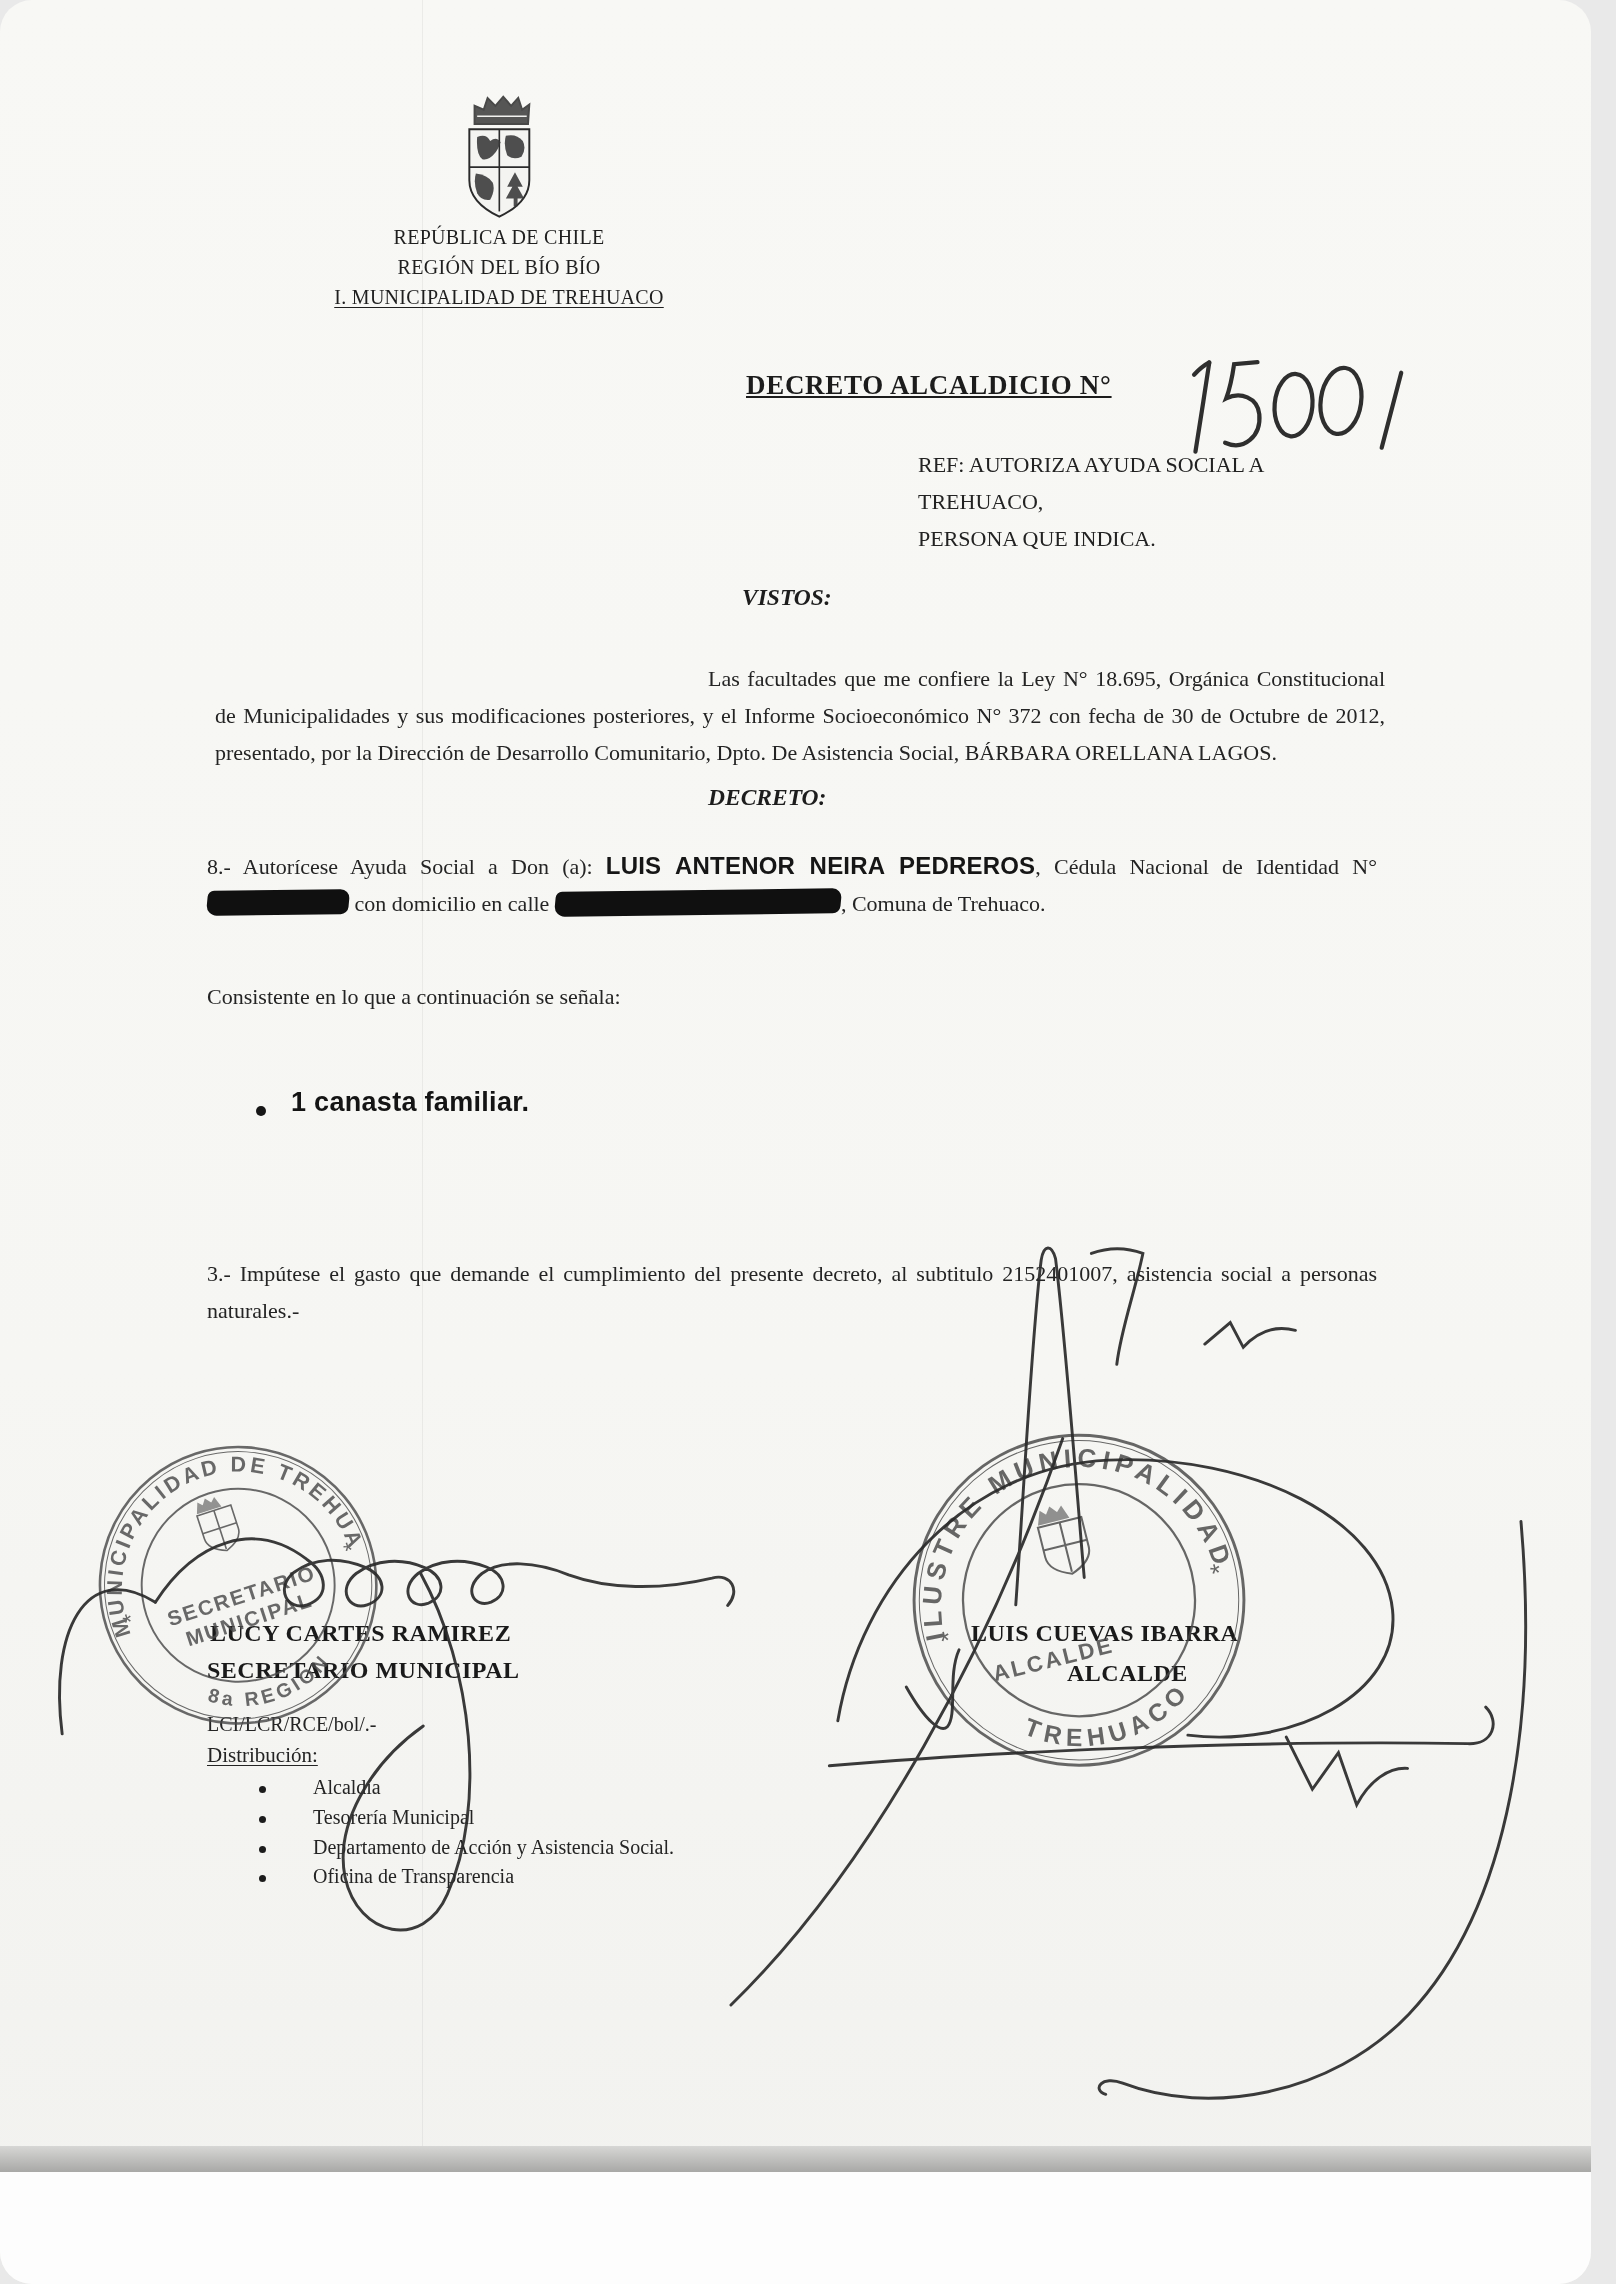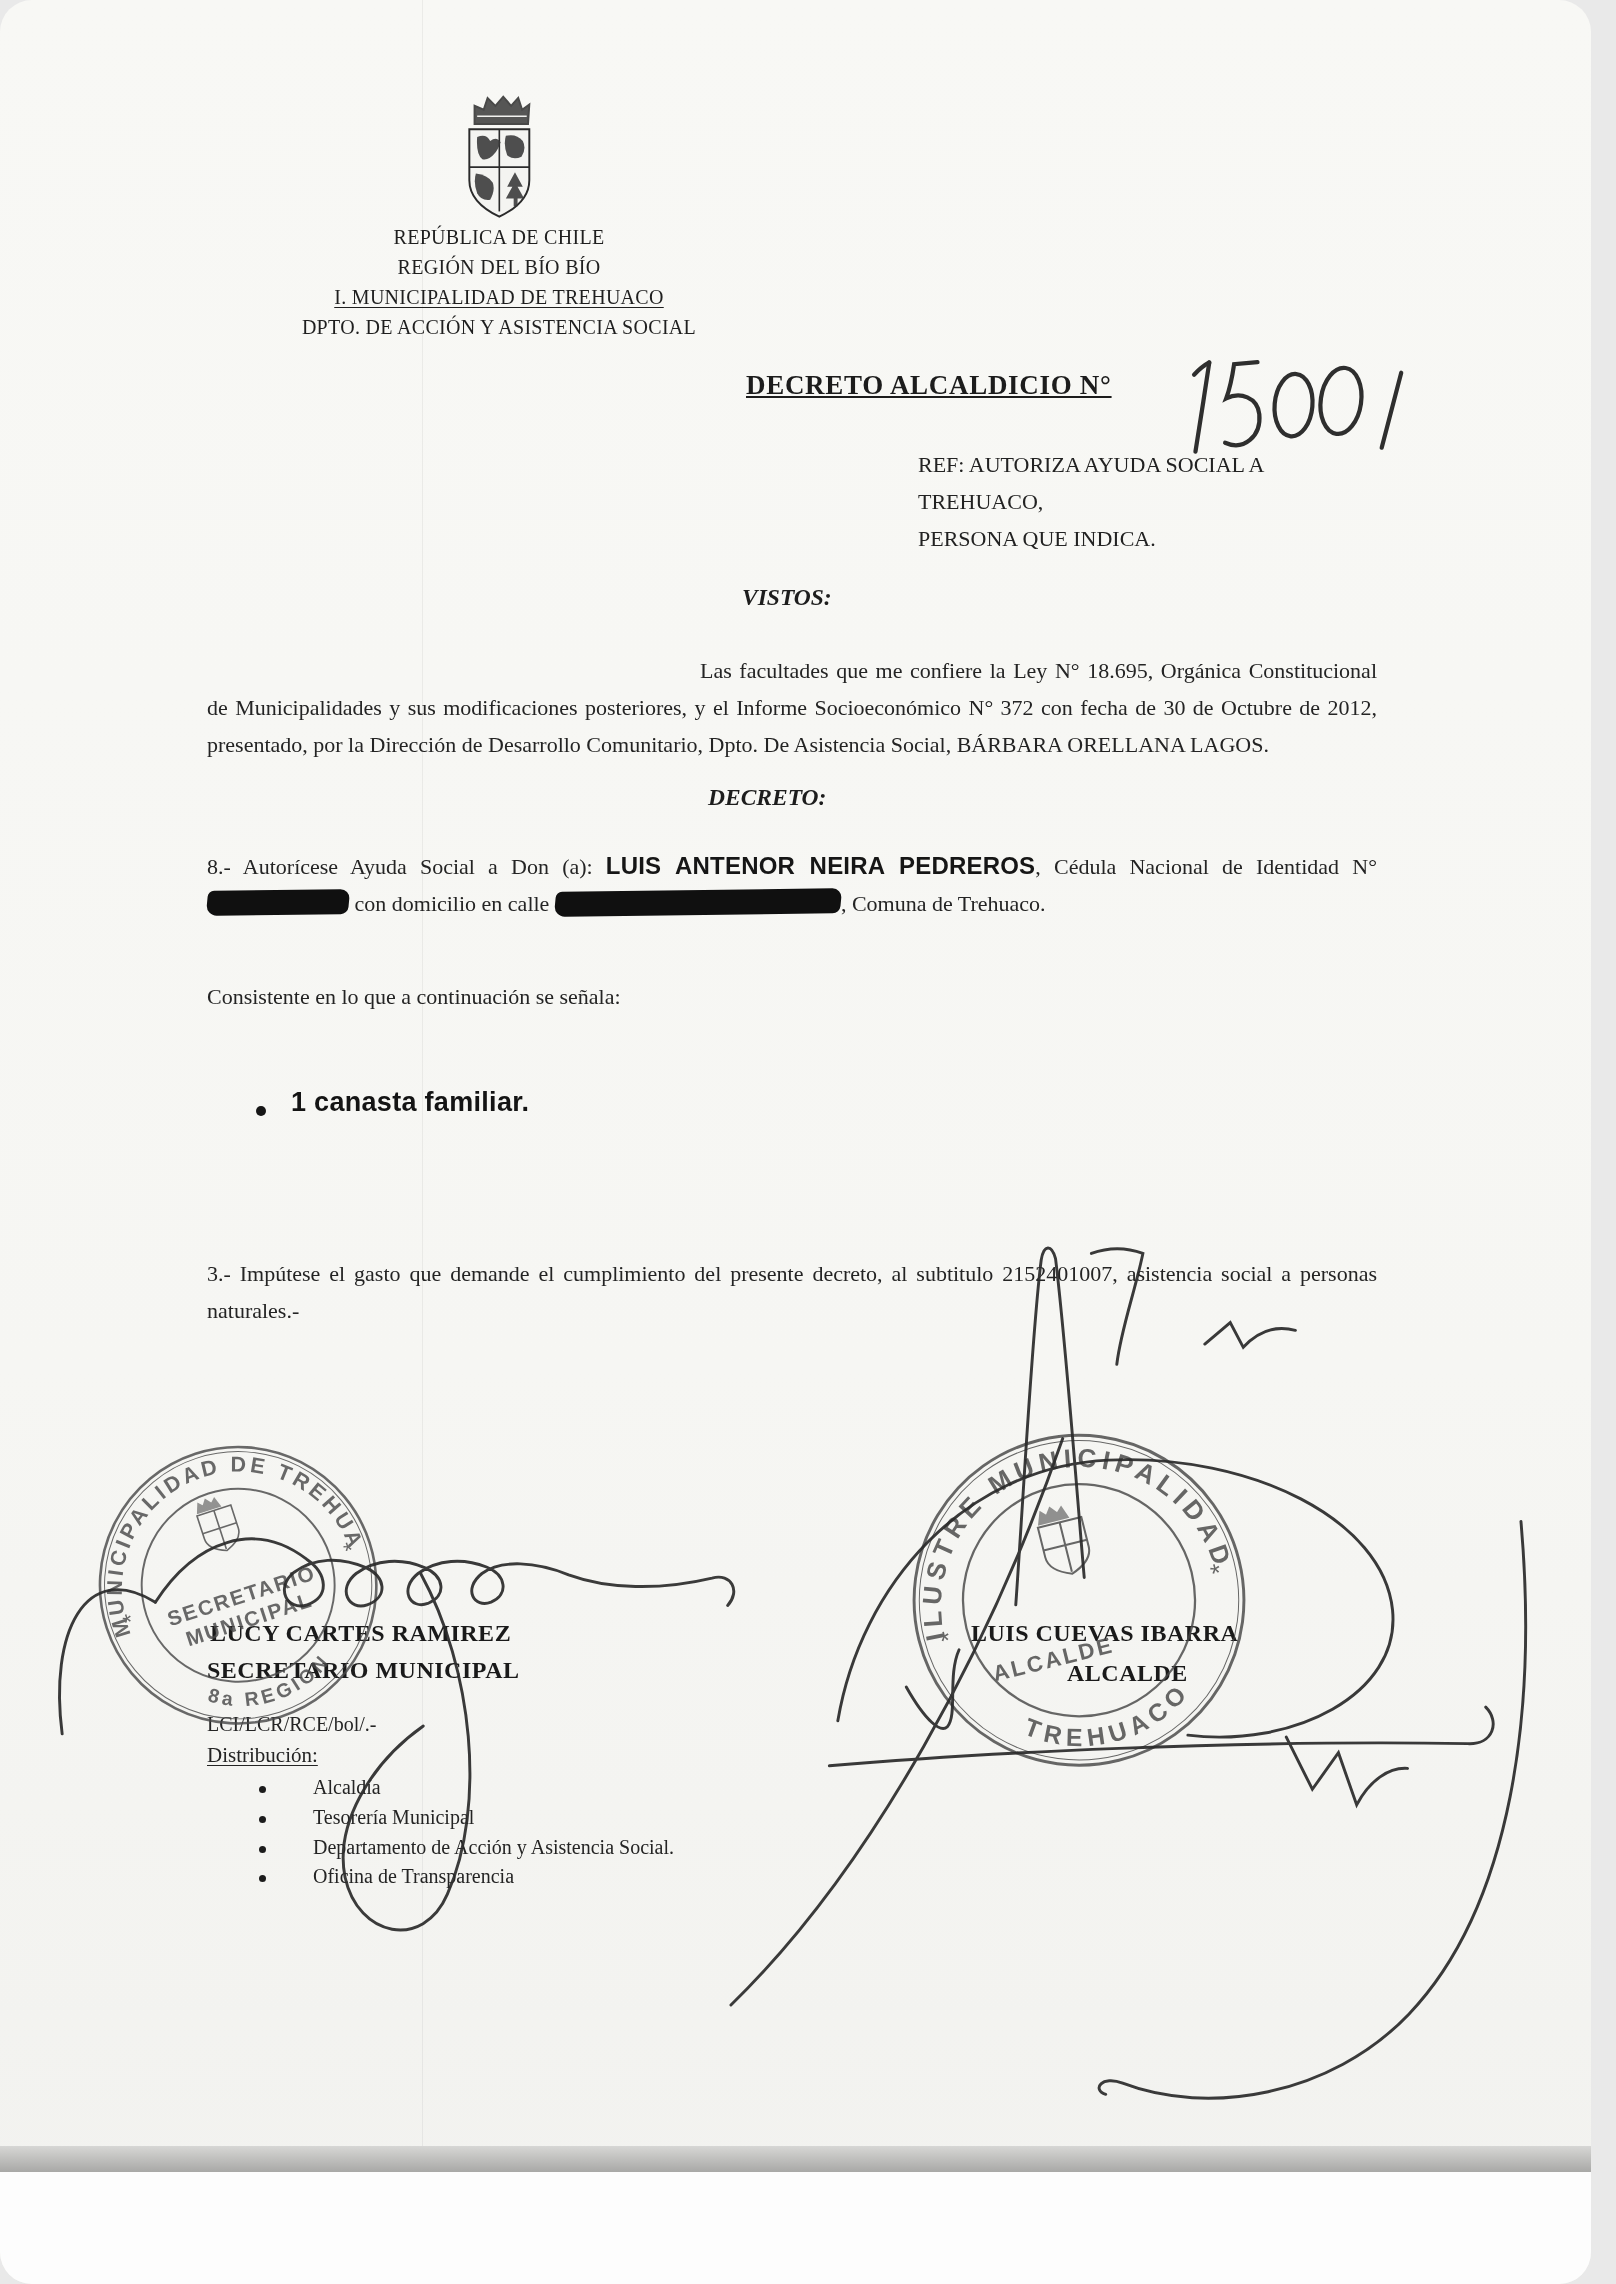--- a/index.html
+++ b/index.html
@@ -63,21 +63,20 @@
         <path d="M32,128 q18,2 26,14 q4,12 -4,26 q-14,2 -20,-10 q-6,-16 -2,-30 Z"></path>
         <path d="M92,126 l12,22 h-8 l10,18 h-28 l10,-18 h-8 Z M90,166 h6 v12 h-6 Z"></path>
       </g>
     </g>
   </svg>
 
   <div class="abs header-text">
     <div>REPÚBLICA DE CHILE</div>
     <div>REGIÓN DEL BÍO BÍO</div>
     <div class="u">I. MUNICIPALIDAD DE TREHUACO</div>
-    <div>DPTO. DE ACCIÓN Y ASISTENCIA SOCIAL</div>
   </div>
 
   <div class="abs doc-title">DECRETO ALCALDICIO N°</div>
 
   <svg class="abs" style="left:1173px;top:345px;" width="254" height="124" viewBox="0 0 390 190">
     <g transform="rotate(-2 190 90)" stroke="#1e1e1e" stroke-width="6.5" fill="none" stroke-linecap="round" opacity="0.92">
       <path d="M58,22 C50,26 42,32 34,40"></path>
       <path d="M58,22 C50,66 40,116 32,158"></path>
       <path d="M132,24 L96,26 C92,48 87,66 82,78 C104,68 130,78 132,104 C134,138 106,160 78,146"></path>
       <ellipse cx="185" cy="92" rx="29" ry="48" transform="rotate(7 185 92)"></ellipse>
@@ -86,21 +85,21 @@
     </g>
   </svg>
 
   <div class="abs ref-block">
     <div>REF: AUTORIZA AYUDA SOCIAL A</div>
     <div>TREHUACO,</div>
     <div>PERSONA QUE INDICA.</div>
   </div>
 
   <div class="abs vistos">VISTOS:</div>
-  <p class="abs para" style="margin:0;">Las facultades que me confiere la Ley N° 18.695, Orgánica Constitucional de Municipalidades y sus modificaciones posteriores, y el Informe Socioeconómico N°  372 con  fecha de 30  de Octubre de 2012, presentado, por la Dirección de Desarrollo Comunitario, Dpto. De Asistencia Social, BÁRBARA ORELLANA LAGOS.</p>
+  <p class="abs para" style="margin:8px;">Las facultades que me confiere la Ley N° 18.695, Orgánica Constitucional de Municipalidades y sus modificaciones posteriores, y el Informe Socioeconómico N°  372 con  fecha de 30  de Octubre de 2012, presentado, por la Dirección de Desarrollo Comunitario, Dpto. De Asistencia Social, BÁRBARA ORELLANA LAGOS.</p>
 
   <div class="abs decreto-label">DECRETO:</div>
 
   <p class="abs item1" style="margin:0;">
     <span>8.-  Autorícese Ayuda Social a Don (a): </span><span class="bold-name">LUIS ANTENOR NEIRA PEDREROS</span><span>, Cédula Nacional de Identidad N°</span><span class="redact r1"></span><span> con domicilio en calle </span><span class="redact r2"></span><span>, Comuna de Trehuaco.</span>
   </p>
 
   <div class="abs consistente">Consistente en lo que a continuación se señala:</div>
 
   <div class="abs bullet-dot" style="left:256px;top:1106px;"></div>

